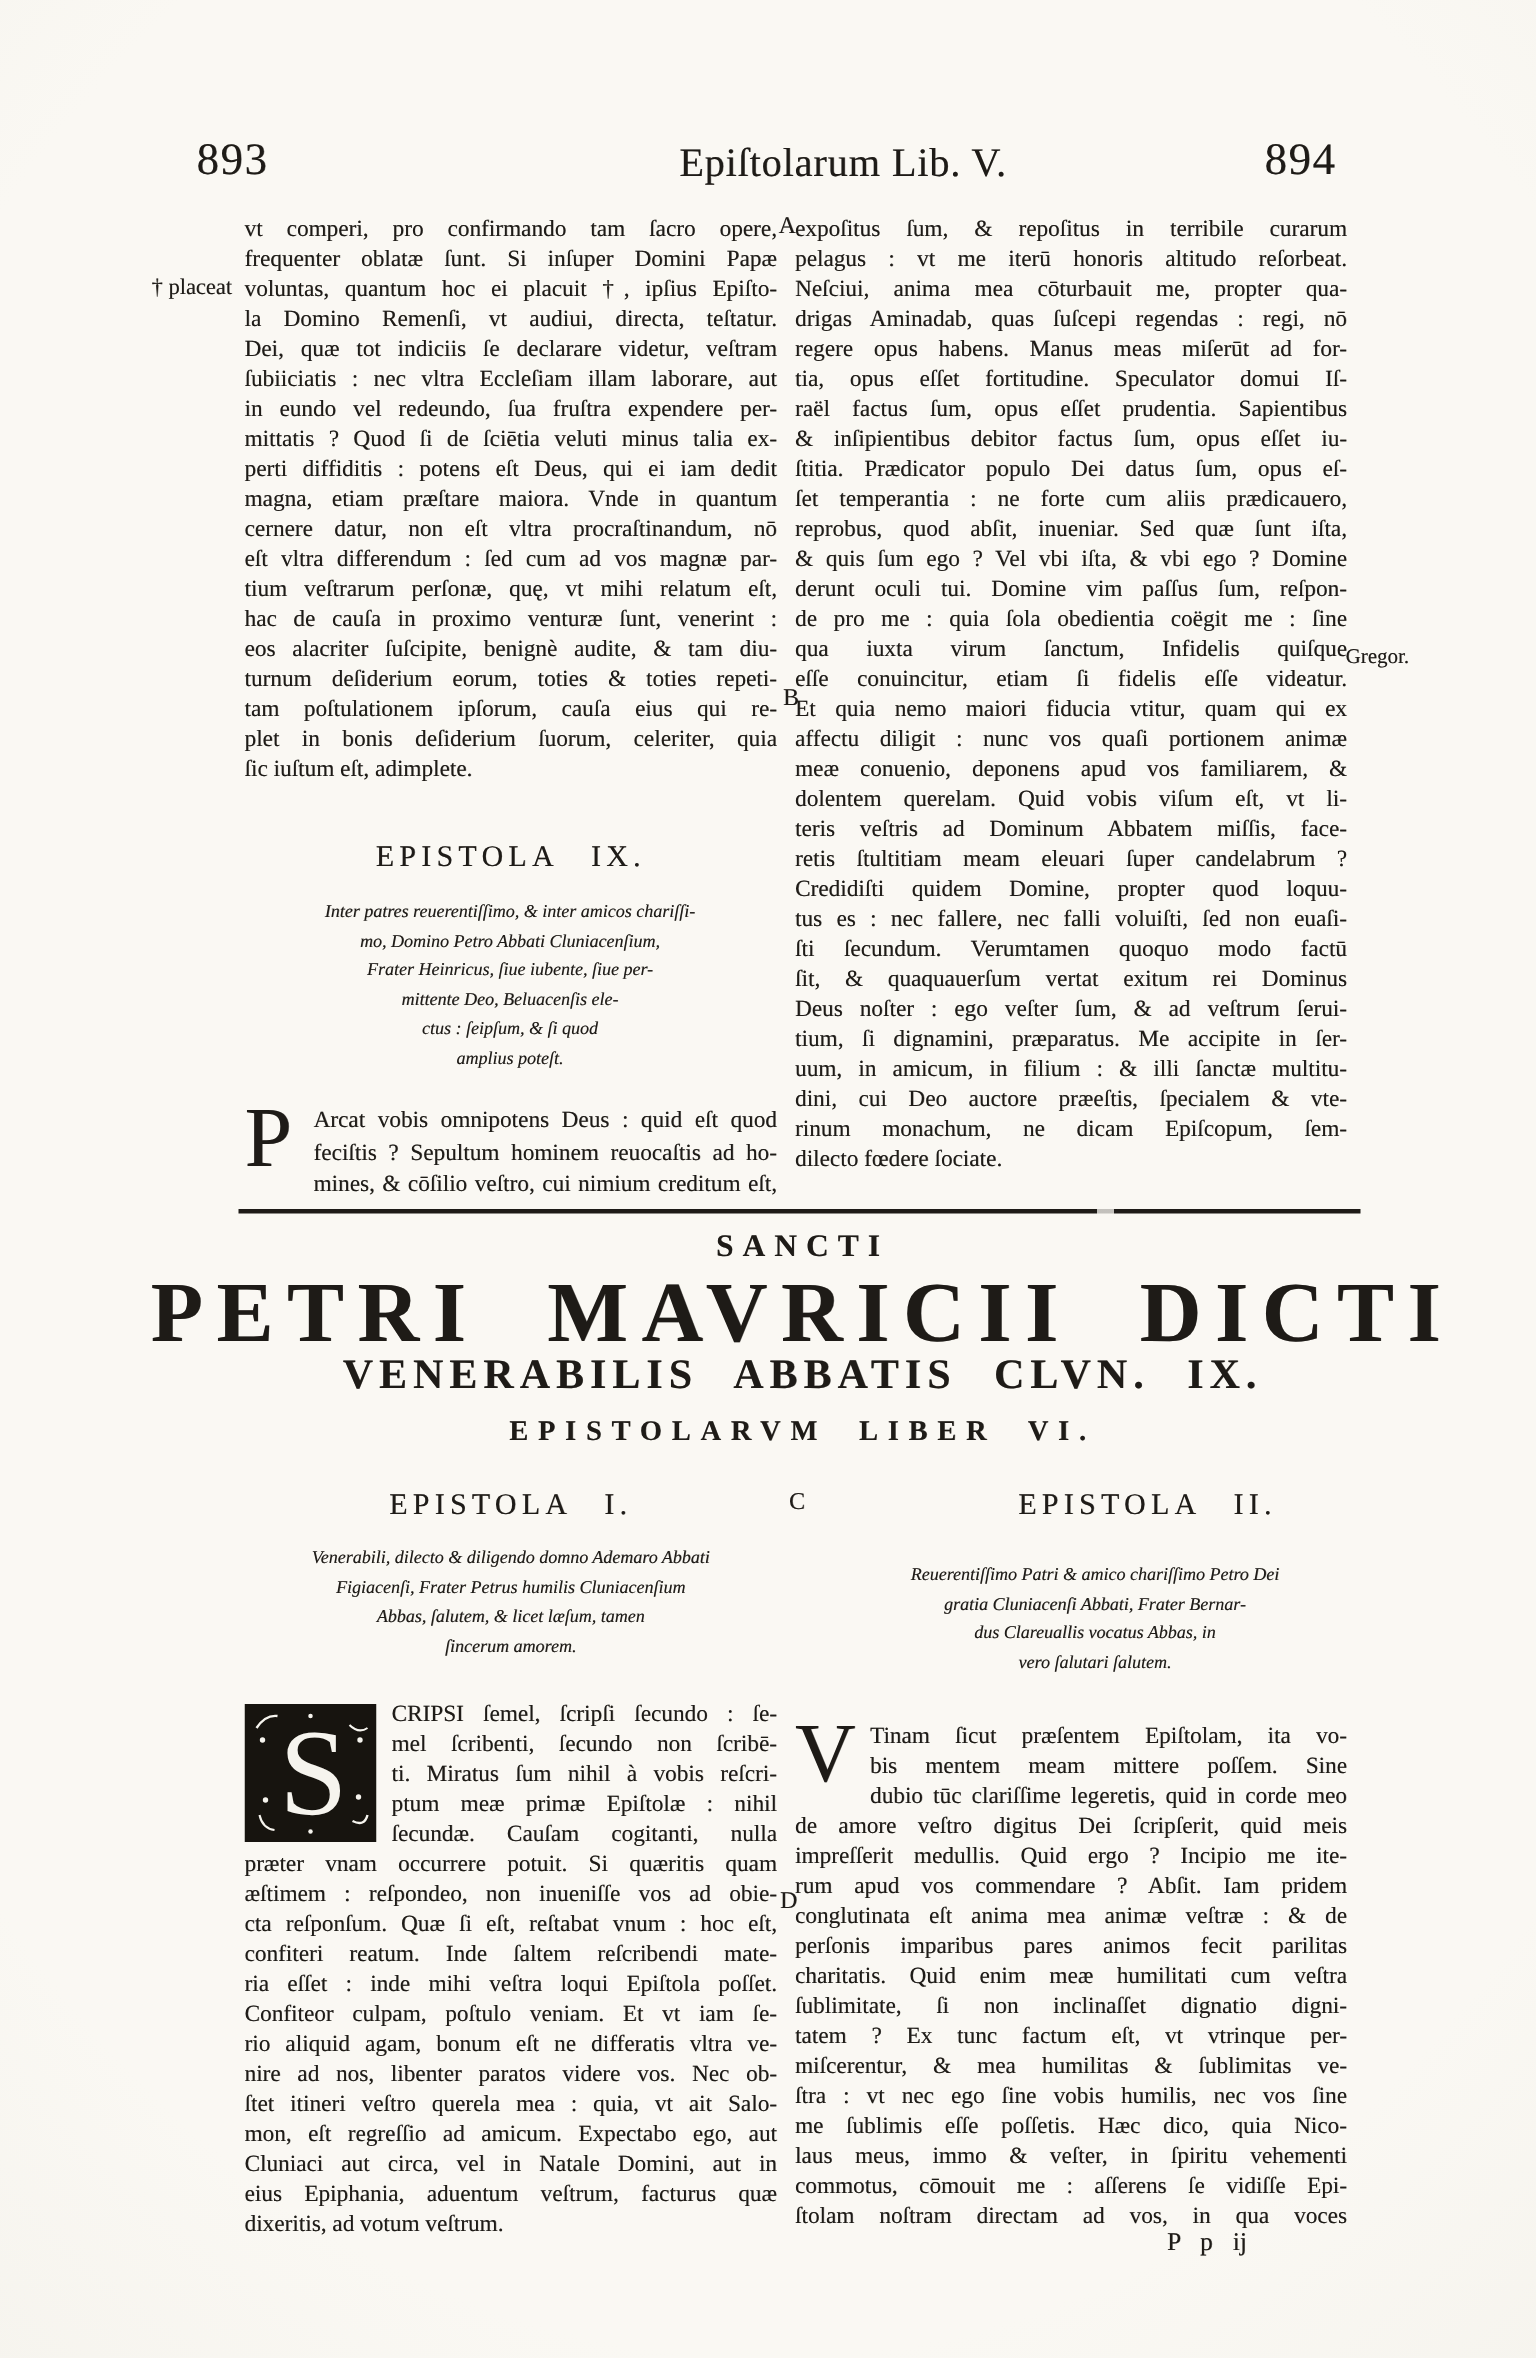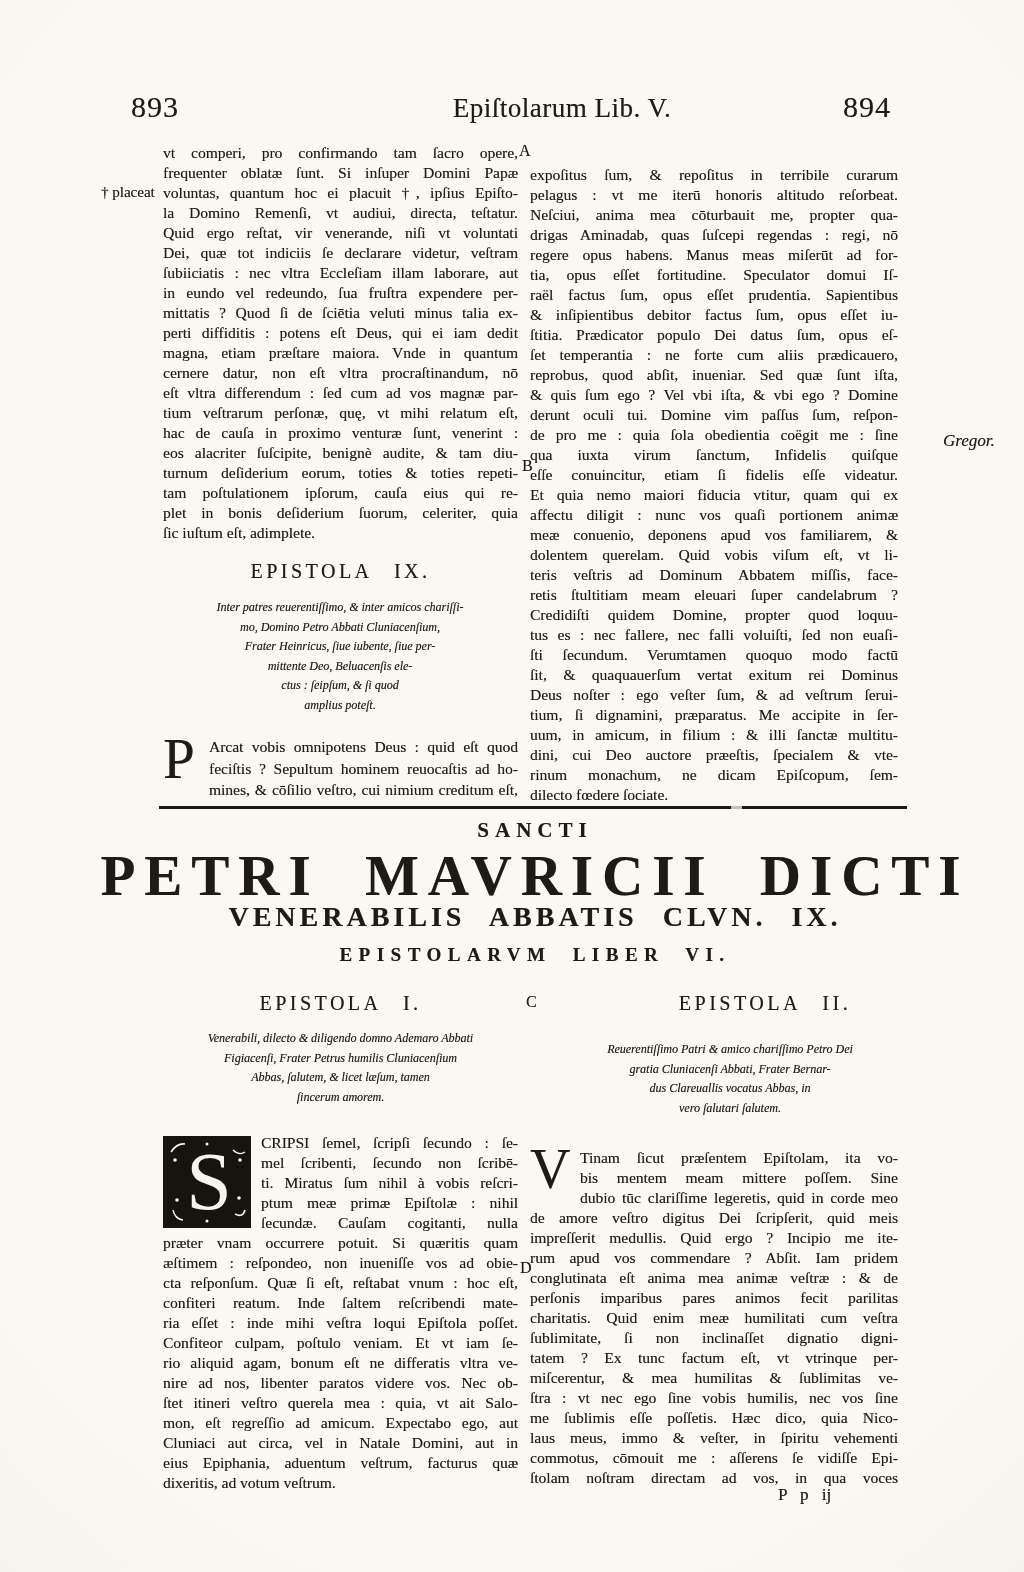--- a/index.html
+++ b/index.html
@@ -36,32 +36,31 @@
 </head>
 <body>
 
 <div class="page">
 
   <div class="hdr-num" style="left:131px;">893</div>
   <div class="hdr-title">Epiſtolarum Lib. V.</div>
   <div class="hdr-num" style="left:843px;">894</div>
 
   <div class="mnote" style="left:101px; top:184px;">† placeat</div>
-  <div class="mnote" style="left:943px; top:431px; font-style:italic; font-size:17px;">Gregor.</div>
+  <div class="mnote" style="left:897px; top:431px; font-size:14px;">Gregor.</div>
   <div class="colmark" style="left:519px; top:142px;">A</div>
   <div class="colmark" style="left:522px; top:457px;">B</div>
   <div class="colmark" style="left:526px; top:993px;">C</div>
   <div class="colmark" style="left:520px; top:1259px;">D</div>
 
   <div class="textcol" style="left:163px; top:143px; width:355px;">
       <div class="tline just">vt comperi, pro confirmando tam ſacro opere,</div>
       <div class="tline just">frequenter oblatæ ſunt. Si inſuper Domini Papæ</div>
       <div class="tline just">voluntas, quantum hoc ei placuit †, ipſius Epiſto-</div>
       <div class="tline just">la Domino Remenſi, vt audiui, directa, teſtatur.</div>
-      <div class="tline just">Quid ergo reſtat, vir venerande, niſi vt voluntati</div>
       <div class="tline just">Dei, quæ tot indiciis ſe declarare videtur, veſtram</div>
       <div class="tline just">ſubiiciatis : nec vltra Eccleſiam illam laborare, aut</div>
       <div class="tline just">in eundo vel redeundo, ſua fruſtra expendere per-</div>
       <div class="tline just">mittatis ? Quod ſi de ſciētia veluti minus talia ex-</div>
       <div class="tline just">perti diffiditis : potens eſt Deus, qui ei iam dedit</div>
       <div class="tline just">magna, etiam præſtare maiora. Vnde in quantum</div>
       <div class="tline just">cernere datur, non eſt vltra procraſtinandum, nō</div>
       <div class="tline just">eſt vltra differendum : ſed cum ad vos magnæ par-</div>
       <div class="tline just">tium veſtrarum perſonæ, quę, vt mihi relatum eſt,</div>
       <div class="tline just">hac de cauſa in proximo venturæ ſunt, venerint :</div>
@@ -84,21 +83,21 @@
 
   <div class="textcol lh215" style="left:163px; top:736px; width:355px;">
     <div class="dropcap">P</div>
     <div>
         <div class="tline just">Arcat vobis omnipotens Deus : quid eſt quod</div>
         <div class="tline just">feciſtis ? Sepultum hominem reuocaſtis ad ho-</div>
         <div class="tline just">mines, &amp; cōſilio veſtro, cui nimium creditum eſt,</div>
       </div>
   </div>
 
-  <div class="textcol" style="left:530px; top:143px; width:368px;margin-top:22px;">
+  <div class="textcol" style="left:530px; top:143px; width:368px;">
       <div class="tline just">expoſitus ſum, &amp; repoſitus in terribile curarum</div>
       <div class="tline just">pelagus : vt me iterū honoris altitudo reſorbeat.</div>
       <div class="tline just">Neſciui, anima mea cōturbauit me, propter qua-</div>
       <div class="tline just">drigas Aminadab, quas ſuſcepi regendas : regi, nō</div>
       <div class="tline just">regere opus habens. Manus meas miſerūt ad for-</div>
       <div class="tline just">tia, opus eſſet fortitudine. Speculator domui Iſ-</div>
       <div class="tline just">raël factus ſum, opus eſſet prudentia. Sapientibus</div>
       <div class="tline just">&amp; inſipientibus debitor factus ſum, opus eſſet iu-</div>
       <div class="tline just">ſtitia. Prædicator populo Dei datus ſum, opus eſ-</div>
       <div class="tline just">ſet temperantia : ne forte cum aliis prædicauero,</div>

